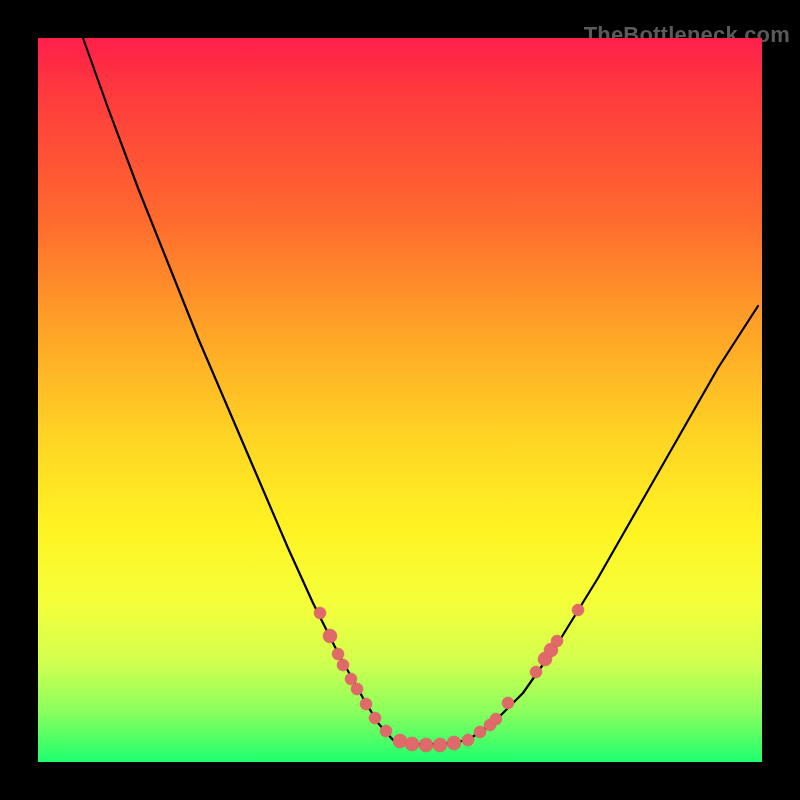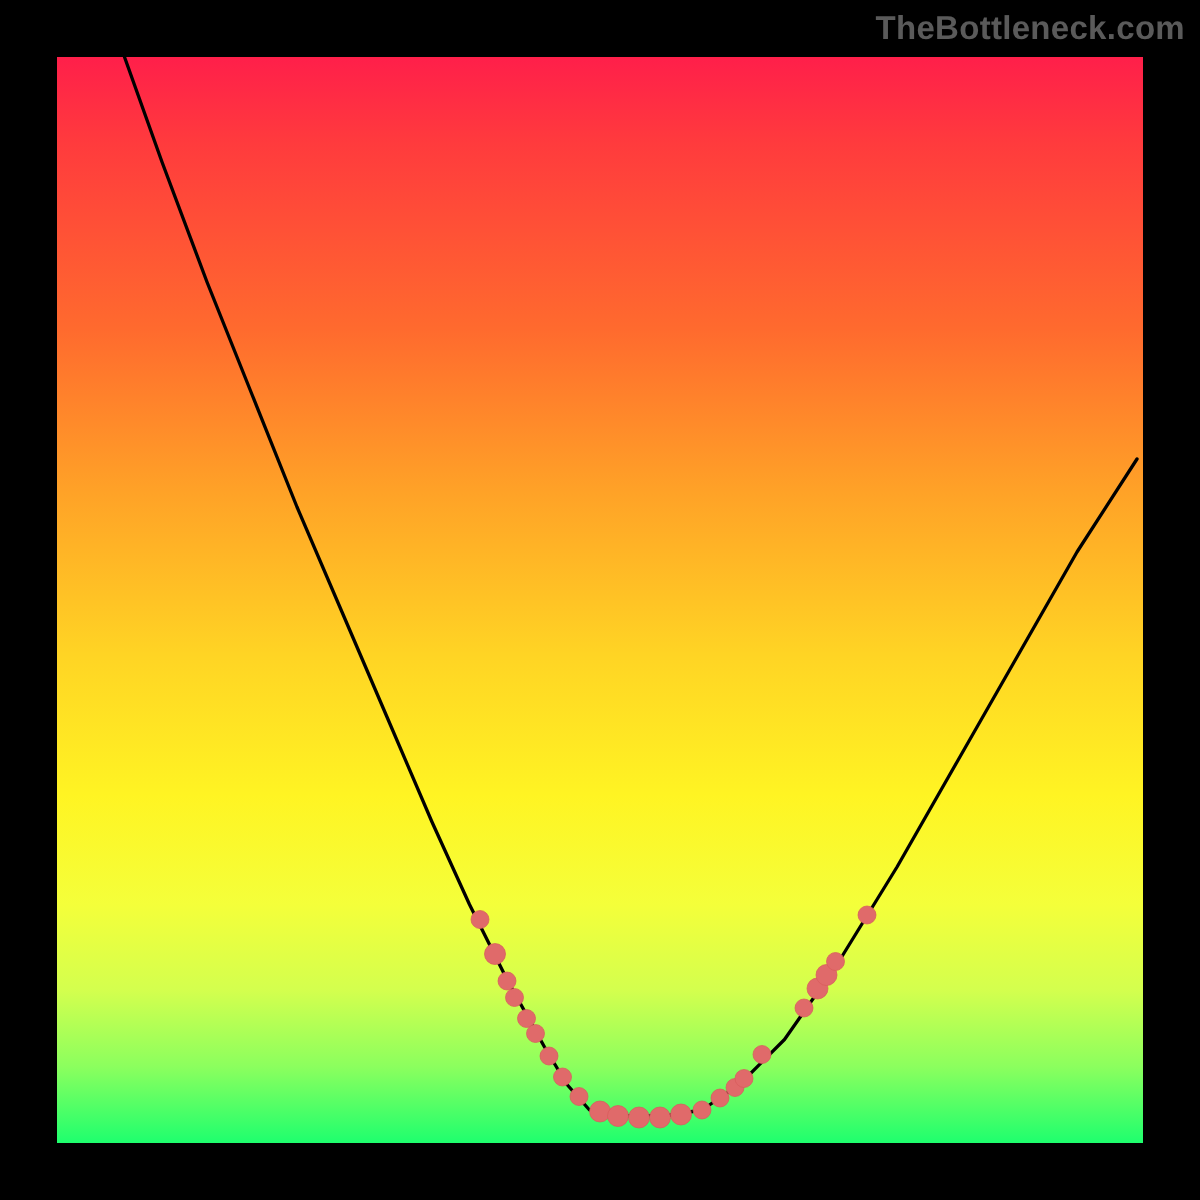--- a/index.html
+++ b/index.html
@@ -33,21 +33,21 @@
       #ffd424 55%,
       #fff423 68%,
       #f4ff3a 78%,
       #d3ff4e 86%,
       #8bff5e 93%,
       #1eff6e 100%
     );
   }
   .attribution {
     position: absolute;
-    top: 6px;
+    top: 22px;
     right: 10px;
     color: #5a5a5a;
     font-size: 22px;
     font-weight: 600;
     letter-spacing: 0.2px;
     user-select: none;
   }
   svg.curve {
     position: absolute;
     left: 0;

